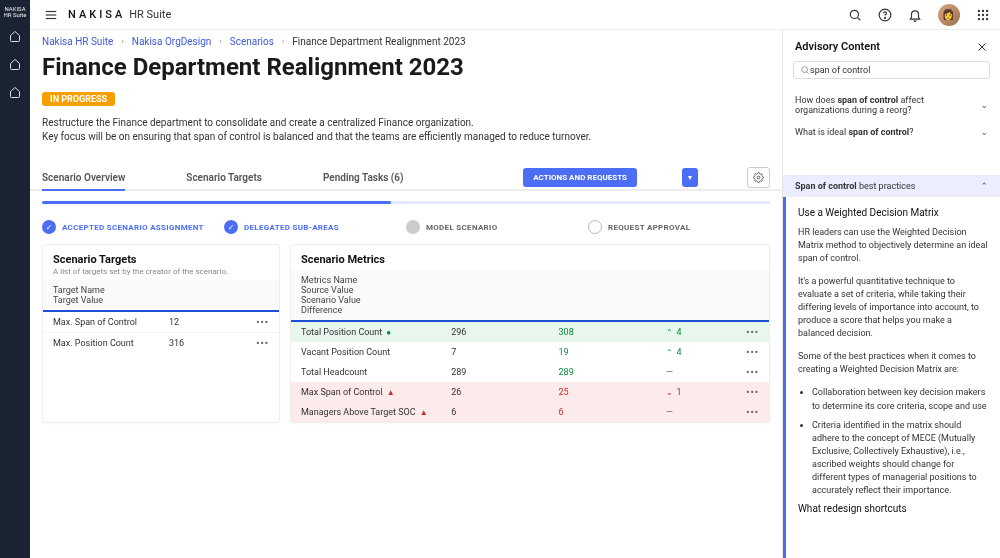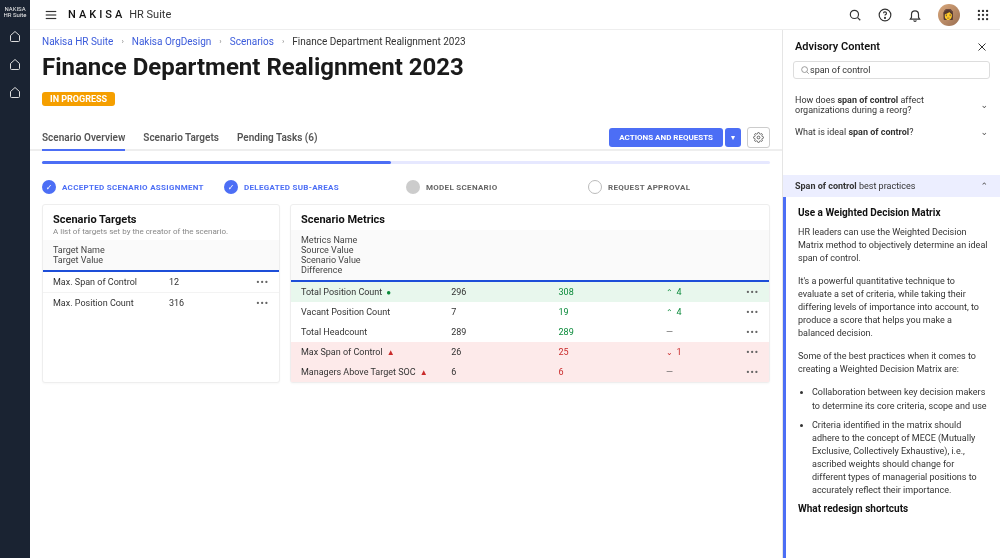--- a/index.html
+++ b/index.html
@@ -29,21 +29,21 @@
 .crumb{color:#3b5bdb;cursor:pointer;}
 .crumb-sep{margin:0 8px;color:#888;font-size:8px;}
 .crumb-current{color:#333;}
 
 .page-pad{padding:0 12px 10px;}
 .page-title{font-size:24px;font-weight:700;color:#1a1a1a;margin-bottom:6px;}
 .badge{display:inline-block;background:#f59f00;color:#fff;font-size:9px;font-weight:700;padding:2px 8px;border-radius:3px;margin-bottom:10px;}
 .desc{font-size:10px;color:#333;line-height:1.4;margin-bottom:12px;}
 
 
-.tab-row{display:flex;align-items:center;border-bottom:2px solid #eee;padding:0 12px;}
+.tab-row{display:flex;align-items:center;border-bottom:2px solid #eee;padding:0 12px;gap:43px;}
 .tab{font-size:10px;font-weight:600;color:#555;padding:6px 0;margin-right:18px;cursor:pointer;border-bottom:2px solid transparent;margin-bottom:-2px;}
 .tab.active{border-bottom-color:#4c6ef5;}
 .tab-spacer{flex:1;}
 .actions-btn{background:#4c6ef5;color:#fff;font-size:8px;font-weight:700;padding:5px 10px;border-radius:3px;cursor:pointer;display:inline-block;}
 .chevron-btn{background:#4c6ef5;color:#fff;padding:5px 6px;border-radius:3px;margin-left:2px;cursor:pointer;font-size:8px;}
 .gear-btn{border:1px solid #ccc;padding:4px 5px;border-radius:3px;margin-left:6px;cursor:pointer;color:#555;font-size:10px;}
 
 
 .stepper{display:flex;align-items:center;padding:14px 12px 10px;}
 .step{display:flex;align-items:center;flex:1;}
@@ -95,21 +95,21 @@
 
 .advisory{width:218px;border-left:1px solid #e5e5e5;background:#fff;display:flex;flex-direction:column;font-size:10px;}
 .adv-head{display:flex;align-items:center;justify-content:space-between;padding:10px 12px 8px;}
 .adv-title{font-weight:600;font-size:11px;color:#111;}
 .adv-close{cursor:pointer;color:#333;}
 .adv-search{margin:0 10px 10px;border:1px solid #ddd;border-radius:3px;display:flex;align-items:center;padding:3px 6px;}
 .adv-search input{border:none;outline:none;flex:1;font-size:9px;color:#333;background:transparent;}
 .adv-item{padding:6px 12px;font-size:9px;color:#333;display:flex;justify-content:space-between;align-items:center;cursor:pointer;}
 .adv-item.hl{background:#eceeff;font-weight:400;margin-top:32px;}
 .adv-body{padding:6px 12px 0;border-left:3px solid #4c6ef5;margin-left:0;flex:1;overflow:auto;}
-.adv-h{font-size:10px;font-weight:700;color:#111;margin:4px 0 8px;}
+.adv-h{font-size:10px;font-weight:400;color:#111;margin:4px 0 8px;}
 .adv-p{font-size:9px;color:#333;line-height:1.45;margin-bottom:10px;}
 .adv-ul{padding-left:14px;}
 .adv-ul li{font-size:9px;color:#333;line-height:1.45;margin-bottom:6px;}
 .adv-strong{font-weight:700;}
 .chev{font-size:9px;color:#555;}
 
 svg{display:block;}
 </style>
 </head>
 <body>
@@ -190,20 +190,24 @@
         <span class="crumb">Nakisa OrgDesign</span>
         <span class="crumb-sep">›</span>
         <span class="crumb">Scenarios</span>
         <span class="crumb-sep">›</span>
         <span class="crumb-current">Finance Department Realignment 2023</span>
       </div>
 
       <div class="page-pad">
         <h1 class="page-title">Finance Department Realignment 2023</h1>
         <span class="badge">IN PROGRESS</span>
+        <div class="desc">
+          <div>Restructure the Finance department to consolidate and create a centralized Finance organization.</div>
+          <div>Key focus will be on ensuring that span of control is balanced and that the teams are efficiently managed to reduce turnover.</div>
+        </div>
       </div>
 
       <div class="tab-row">
         <div class="tab active">Scenario Overview</div>
         <div class="tab">Scenario Targets</div>
         <div class="tab">Pending Tasks (6)</div>
         <div class="tab-spacer"></div>
         <span class="actions-btn">ACTIONS AND REQUESTS</span>
         <span class="chevron-btn">▾</span>
         <span class="gear-btn">

